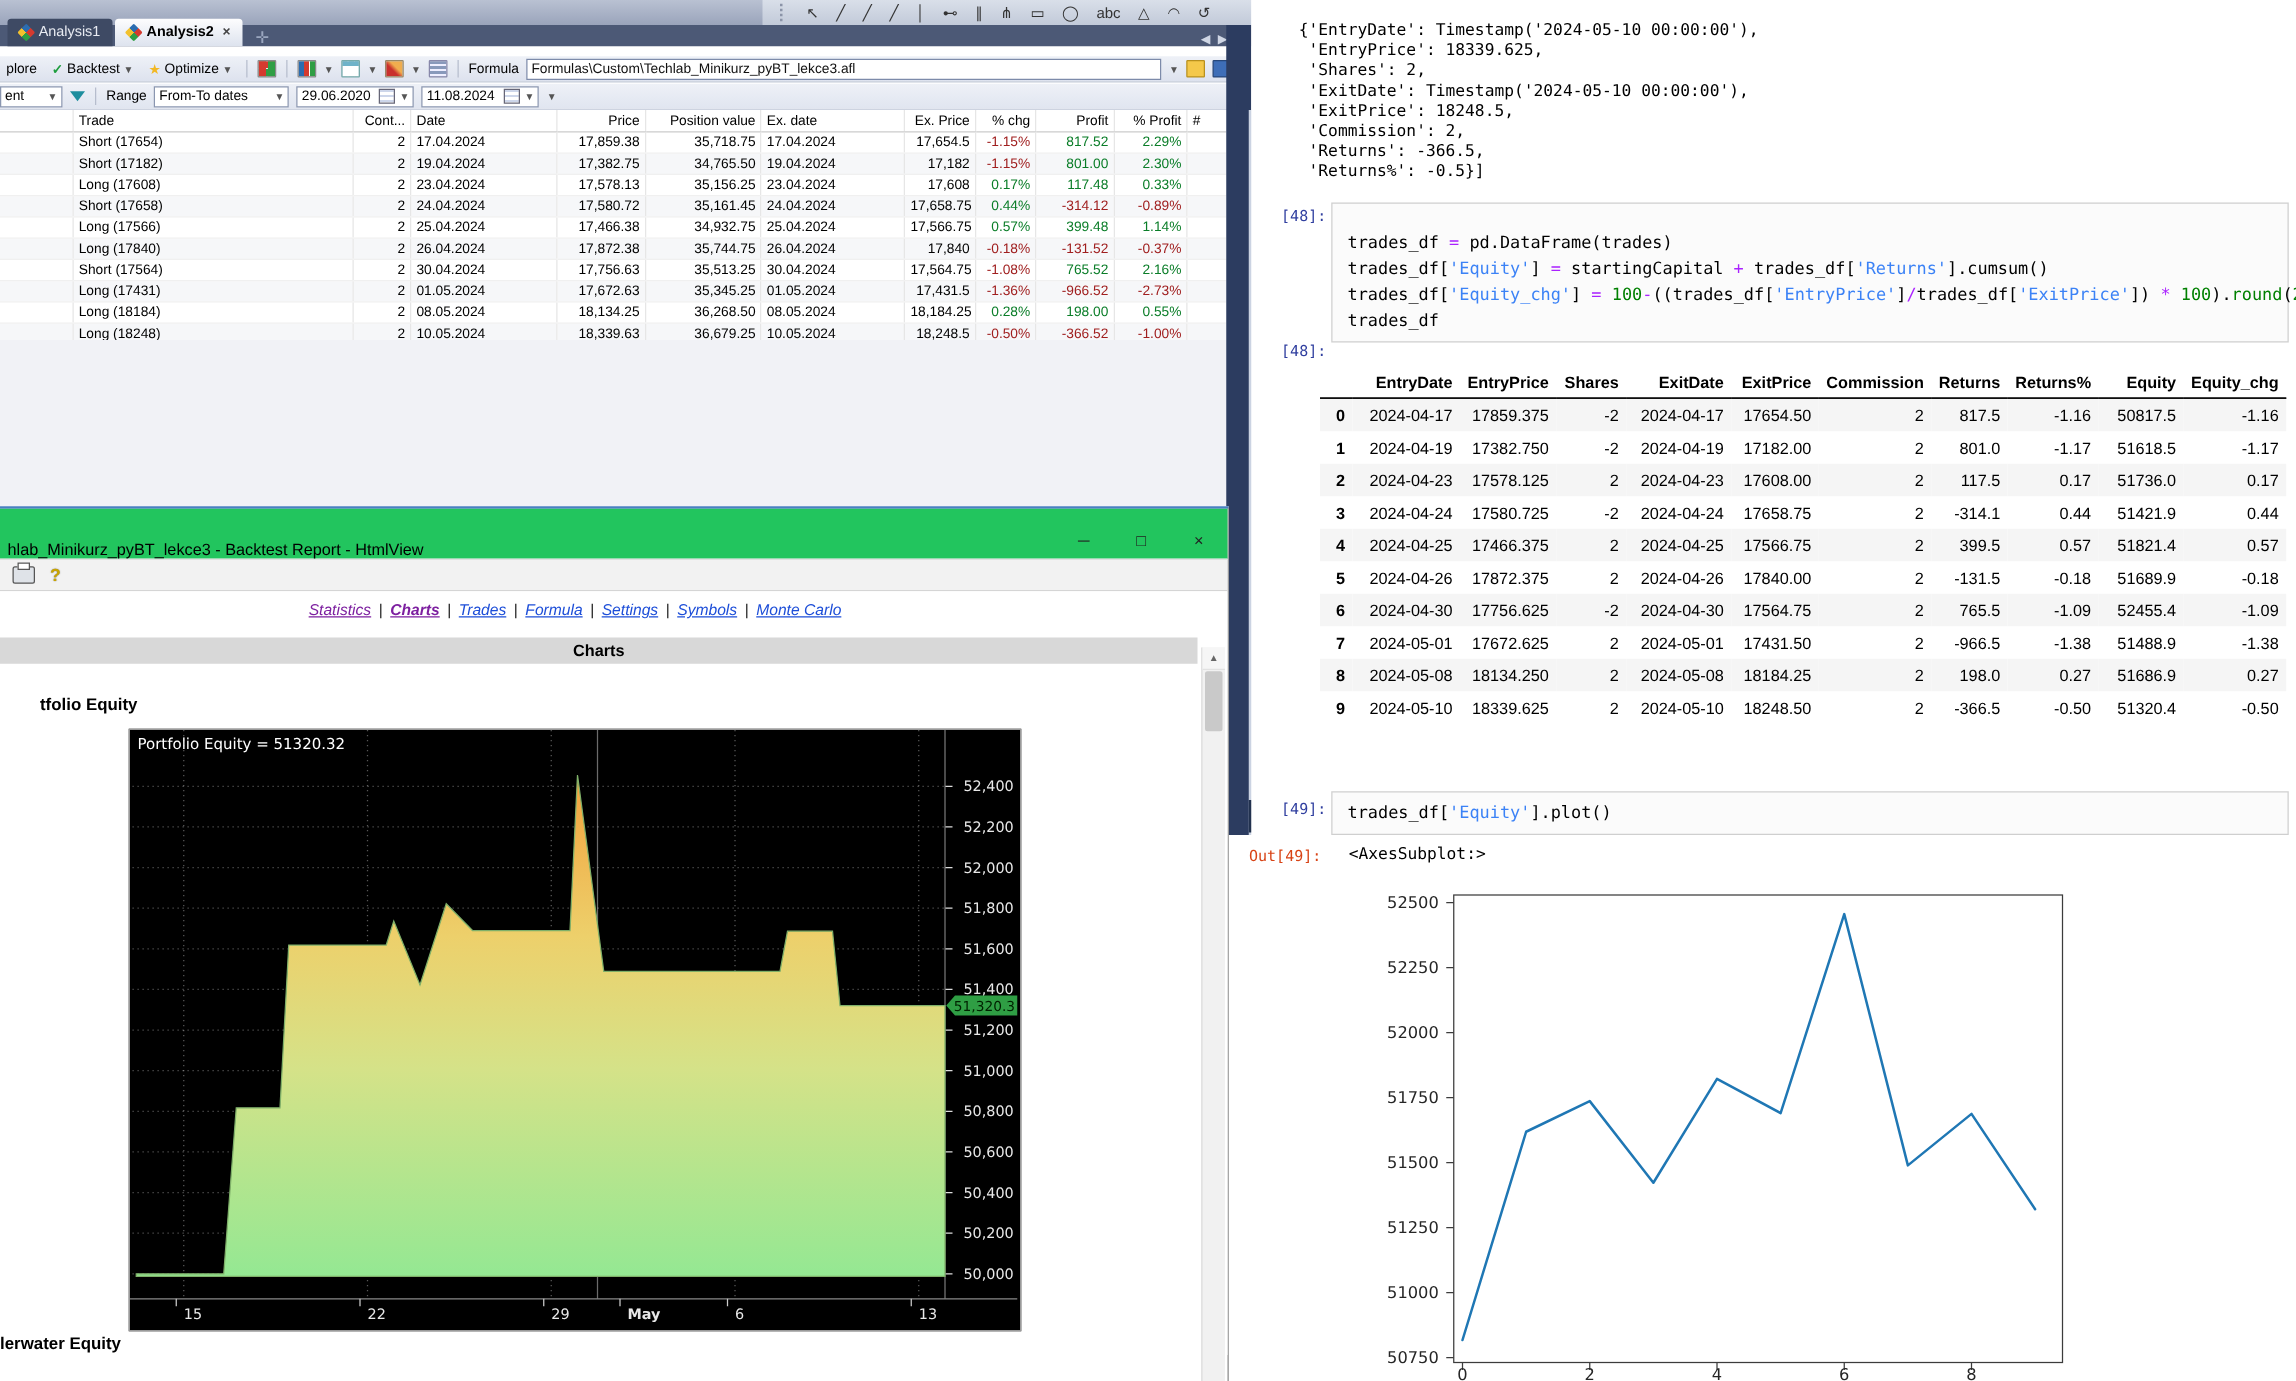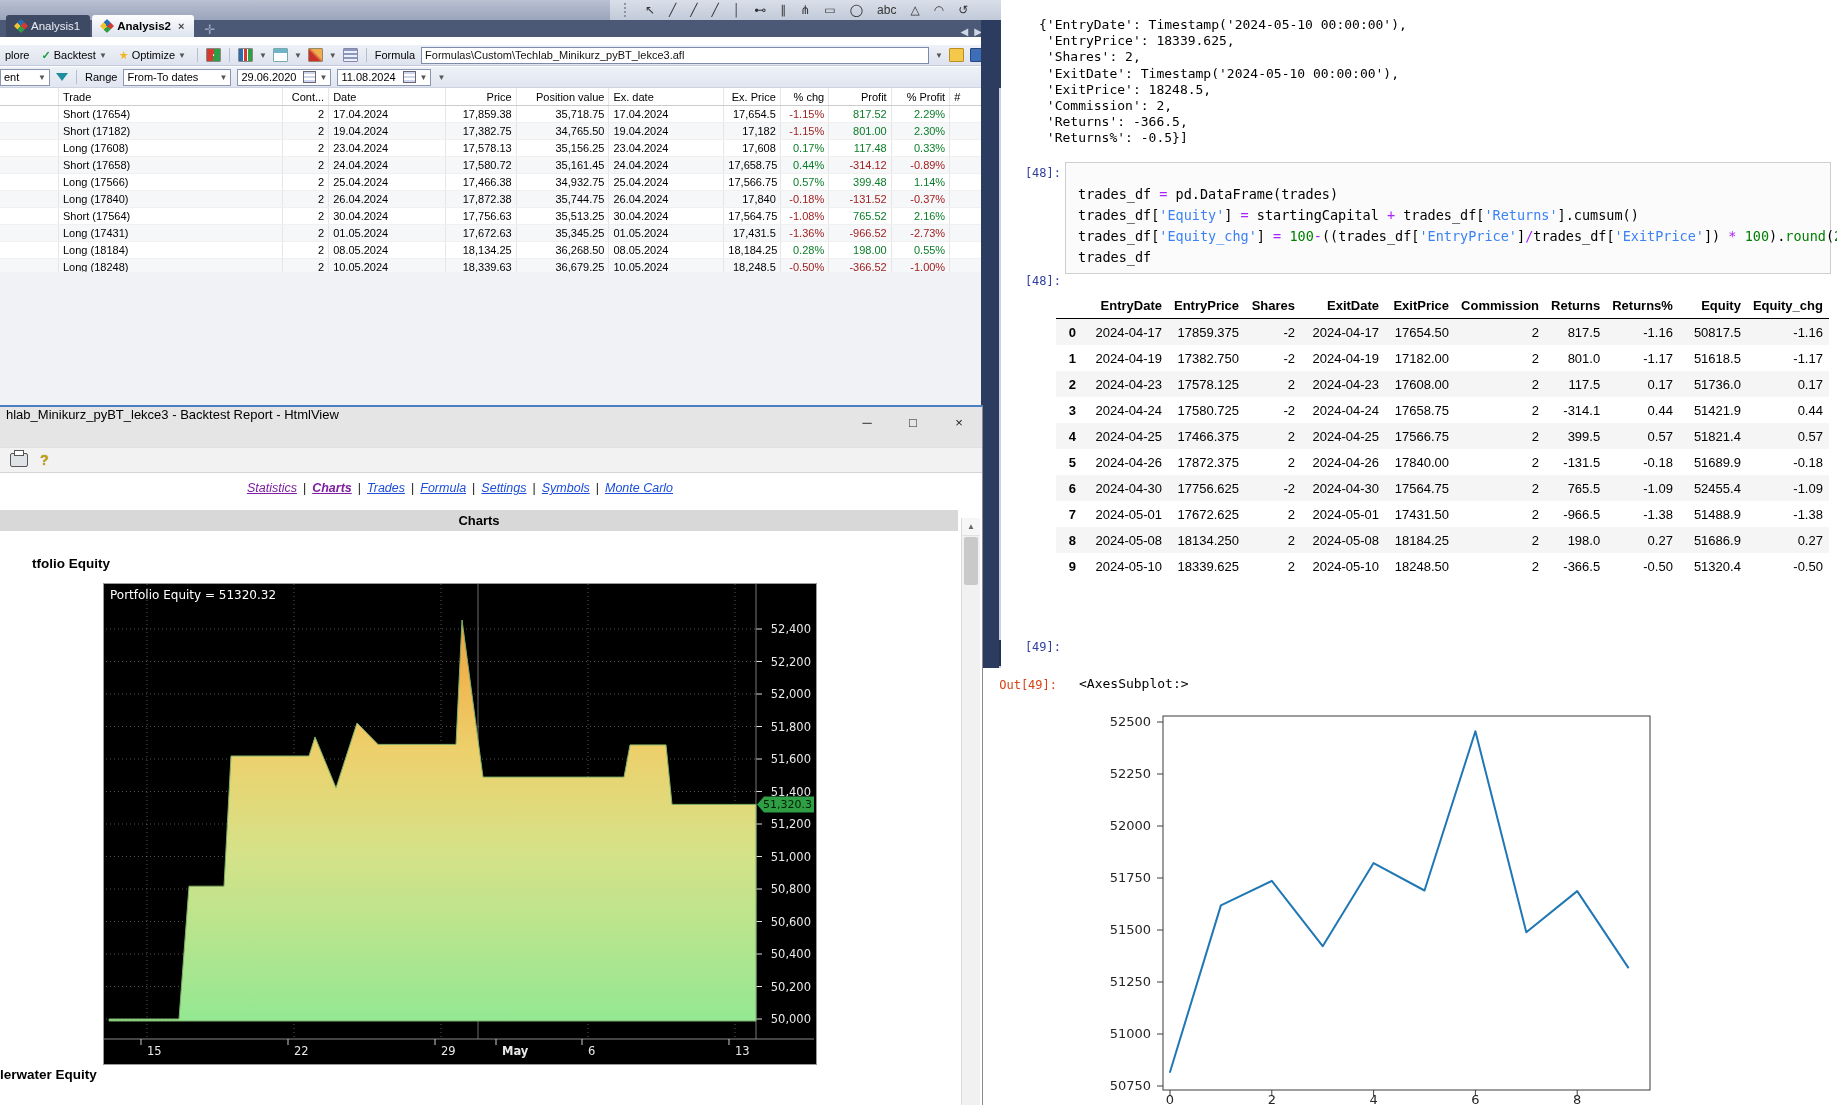--- a/index.html
+++ b/index.html
@@ -57,21 +57,21 @@
   #navy-band{left:981px;top:20px;width:20px;height:648px;background:#2c3c60;}
   #side-strip{left:999px;top:88px;width:26px;height:580px;background:linear-gradient(90deg,#d4daе8,#c7cfdf);
       background-color:#cbd3e2;border-right:1px solid #9aa4bb;font-size:11px;color:#37415a;}
   #side-strip .s-ico{display:block;text-align:center;height:17px;line-height:17px;}
   #side-strip .letters{font-style:italic;font-family:"Liberation Serif",serif;}
   #strip-cap{left:999px;top:640px;width:24px;height:26px;background:#22324f;color:#9fe06a;font-size:10px;
       text-align:center;line-height:26px;}
   
   #htmlview{left:0;top:405px;width:983px;height:700px;background:#fff;border-top:2px solid #4a7fc1;
       border-right:1px solid #8a8a8a;box-sizing:border-box;}
-  #hv-title{height:40px;display:flex;align-items:flex-start;font-size:13px;padding-left:6px;background:#e5e5e5;}
+  #hv-title{height:40px;display:flex;align-items:flex-end;font-size:13px;padding-left:6px;background:#22c55e;}
   #hv-buttons{margin-left:auto;display:flex;}
   .hv-btn{width:46px;height:30px;display:flex;align-items:center;justify-content:center;font-size:13px;color:#222;}
   #hv-menu{height:23px;display:flex;align-items:center;gap:26px;font-size:12.5px;padding-left:2px;background:#fff;}
   #hv-toolbar{height:24px;background:#f2f2f2;border-top:1px solid #e0e0e0;border-bottom:1px solid #d5d5d5;
       display:flex;align-items:center;gap:12px;padding-left:10px;}
   .printer-ico{width:16px;height:12px;background:#dfe3e8;border:1px solid #555;border-radius:2px;position:relative;}
   .printer-ico:before{content:"";position:absolute;left:3px;top:-4px;width:8px;height:4px;background:#fff;border:1px solid #555;}
   .help-ico{color:#c9a400;font-weight:bold;font-size:14px;text-shadow:0 0 1px #666;}
   #hv-content{position:relative;height:611px;background:#fff;}
   #hv-links{position:absolute;left:0;top:8px;width:920px;display:flex;justify-content:center;gap:6px;font-size:12.5px;}
@@ -702,20 +702,25 @@
           <td>2</td>
           <td>-366.5</td>
           <td>-0.50</td>
           <td>51320.4</td>
           <td>-0.50</td>
         </tr>
       </tbody>
   </table>
 
   <div class="prompt in" style="left:-10px;top:640px">[49]:</div>
+  <div class="inbox" style="top:633px;height:35px" id="inbox49">
+    <div id="code49" style="padding-top:6px">
+        <div class="codeline"><span class="tok-p">trades_df[</span><span class="tok-s">'Equity'</span><span class="tok-p">].plot()</span></div>
+      </div>
+  </div>
 
   <div class="prompt out" style="left:-14px;top:678px">Out[49]:</div>
   <div id="out49-value">&lt;AxesSubplot:&gt;</div>
 
   <div id="mpl-wrap"><svg width="600" height="393" viewBox="0 0 600 393">
         <rect x="78" y="4" width="487" height="374" fill="none" stroke="#3c3c3c" stroke-width="1"></rect>
         <line x1="72" y1="10" x2="78" y2="10" stroke="#3c3c3c"></line>
         <text x="66" y="14" text-anchor="end" font-size="13" fill="#262626">52500</text>
         <line x1="72" y1="62" x2="78" y2="62" stroke="#3c3c3c"></line>
         <text x="66" y="66" text-anchor="end" font-size="13" fill="#262626">52250</text>

